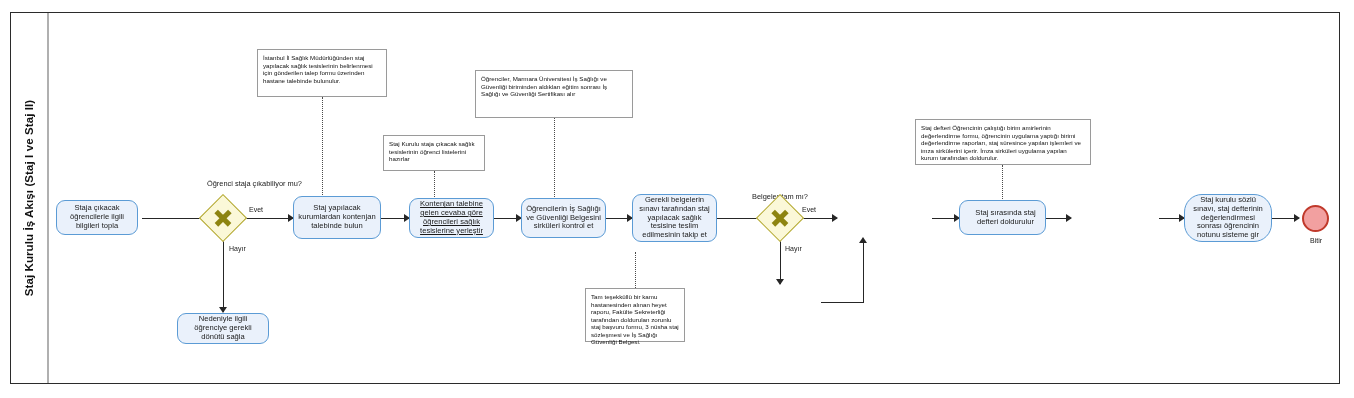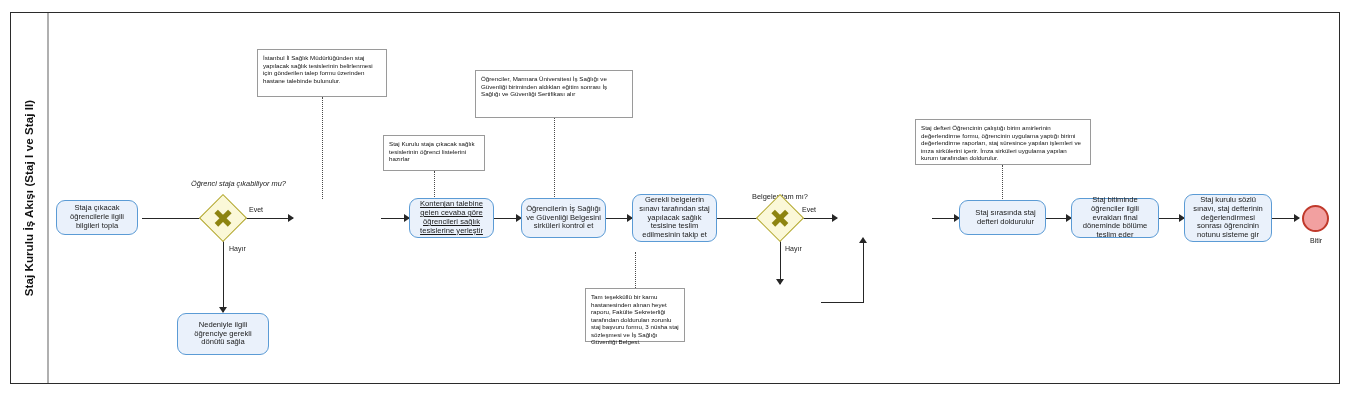--- a/index.html
+++ b/index.html
@@ -225,38 +225,38 @@
     <div class="arrow-r" style="left:1055px; top:200.5px;"></div>
 
     <div class="line-h" style="left:1148px; top:204.5px; width:25px;"></div>
     <div class="arrow-r" style="left:1168px; top:200.5px;"></div>
 
     <div class="line-h" style="left:1261px; top:204.5px; width:27px;"></div>
     <div class="arrow-r" style="left:1283px; top:200.5px;"></div>
 
     <div class="node task" style="left:45px; top:187px; width:82px; height:35px;">Staja çıkacak öğrencilerle ilgili bilgileri topla</div>
 
-    <div class="node task" style="left:166px; top:300px; width:92px; height:42px;">Nedeniyle ilgili öğrenciye gerekli dönütü sağla</div>
-
+    <div class="node task" style="left:166px; top:300px; width:92px; height:31px;">Nedeniyle ilgili öğrenciye gerekli dönütü sağla</div>
+
+    <div class="node task" style="left:282px; top:183px; width:88px; height:43px;">Staj yapılacak kurumlardan kontenjan talebinde bulun</div>
 
     <div class="node task" style="left:398px; top:185px; width:85px; height:40px;text-decoration:underline;">Kontenjan talebine gelen cevaba göre öğrencileri sağlık tesislerine yerleştir</div>
 
     <div class="node task" style="left:510px; top:185px; width:85px; height:40px;">Öğrencilerin İş Sağlığı ve Güvenliği Belgesini sirküleri kontrol et</div>
 
     <div class="node task" style="left:621px; top:181px; width:85px; height:48px;">Gerekli belgelerin sınavı tarafından staj yapılacak sağlık tesisine teslim edilmesinin takip et</div>
 
 
 
     <div class="node task" style="left:948px; top:187px; width:87px; height:35px;padding-left:10px;">Staj sırasında staj defteri doldurulur</div>
 
-    <div class="node task" style="left:1060px; top:185px; width:88px; height:40px;">Staj bitiminde öğrenciler ilgili evrakları final döneminde bölüme teslim eder</div>
-
-    <div class="node task" style="left:1173px; top:181px; width:88px; height:48px;">Staj kurulu sözlü sınavı, staj defterinin değerlendirmesi sonrası öğrencinin notunu sisteme gir</div>
-
-    <div class="gw-label" style="left:180px; top:167px; width:63px;font-style:italic;">
+
+    <div class="node task" style="left:1173px; top:181px; width:88px; height:48px;border-radius:18px;">Staj kurulu sözlü sınavı, staj defterinin değerlendirmesi sonrası öğrencinin notunu sisteme gir</div>
+
+    <div class="gw-label" style="left:196px; top:167px; width:63px;">
       <span>Öğrenci staja çıkabiliyor mu?</span>
     </div>
     <div class="gateway" style="left:195px; top:188px;">
       <div class="x-mark"></div>
     </div>
     <div class="flow-label" style="left:238px; top:193px;">Evet</div>
     <div class="flow-label" style="left:218px; top:232px;">Hayır</div>
 
     <div class="gw-label" style="left:733px; top:180px; width:72px;">
       <span>Belgeler tam mı?</span>

